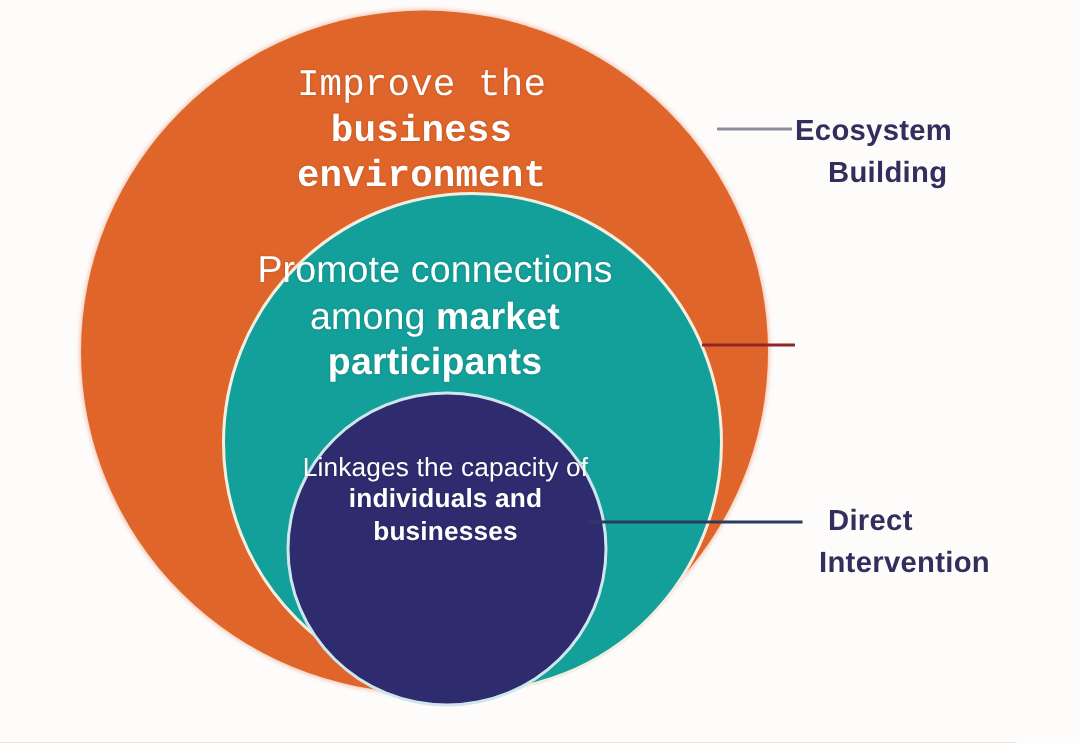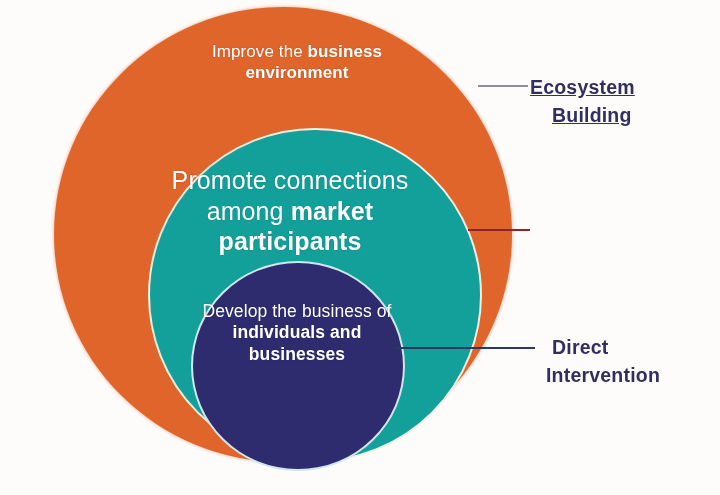--- a/index.html
+++ b/index.html
@@ -52,25 +52,26 @@
     position: absolute;
     text-align: center;
     color: #ffffff;
     line-height: 1.22;
     letter-spacing: 0.1px;
     text-shadow: 0 0 2px rgba(0,0,0,0.18);
     user-select: none;
   }
   .ring-text b { font-weight: 700; }
   #text-outer {
-    left: 162px;
+    left: 146px;
     top: 42px;
     width: 270px;
-    font-size: 17px;
+    font-size: 25px;
     font-weight: 400;
+    font-family: Liberation Mono, monospace;
   }
   #text-middle {
     left: 165px;
     top: 165px;
     width: 250px;
     font-size: 25px;
     font-weight: 400;
   }
   #text-inner {
     left: 199px;
@@ -111,21 +112,20 @@
     line-height: 1.45;
     letter-spacing: 0.2px;
     white-space: pre-line;
     user-select: none;
   }
   #label-ecosystem {
     left: 530px;
     top: 73px;
     width: 180px;
     text-align: left;
-    text-decoration: underline;
   }
   #label-ecosystem .l2 { display: block; padding-left: 22px; }
   #label-linkages {
     left: 549px;
     top: 218px;
     width: 170px;
     text-align: left;
   }
   #label-direct {
     left: 546px;
@@ -144,21 +144,21 @@
   <div class="ring" id="ring-outer"></div>
 
   <div class="ring" id="ring-middle"></div>
 
   <div class="ring" id="ring-inner"></div>
 
   <div class="ring-text" id="text-outer"><span>Improve the </span><b>business environment</b></div>
 
   <div class="ring-text" id="text-middle"><span>Promote connections among </span><b>market participants</b></div>
 
-  <div class="ring-text" id="text-inner"><span>Develop the business of </span><b>individuals and businesses</b></div>
+  <div class="ring-text" id="text-inner"><span>Linkages the capacity of </span><b>individuals and businesses</b></div>
 
   <div class="leader" id="leader-ecosystem"></div>
   <div class="leader" id="leader-linkages"></div>
   <div class="leader" id="leader-direct"></div>
 
   <div class="side-label" id="label-ecosystem"><span class="l1">Ecosystem</span><span class="l2">Building</span></div>
 
 
   <div class="side-label" id="label-direct"><span class="l1">Direct</span><span class="l2">Intervention</span></div>
 

